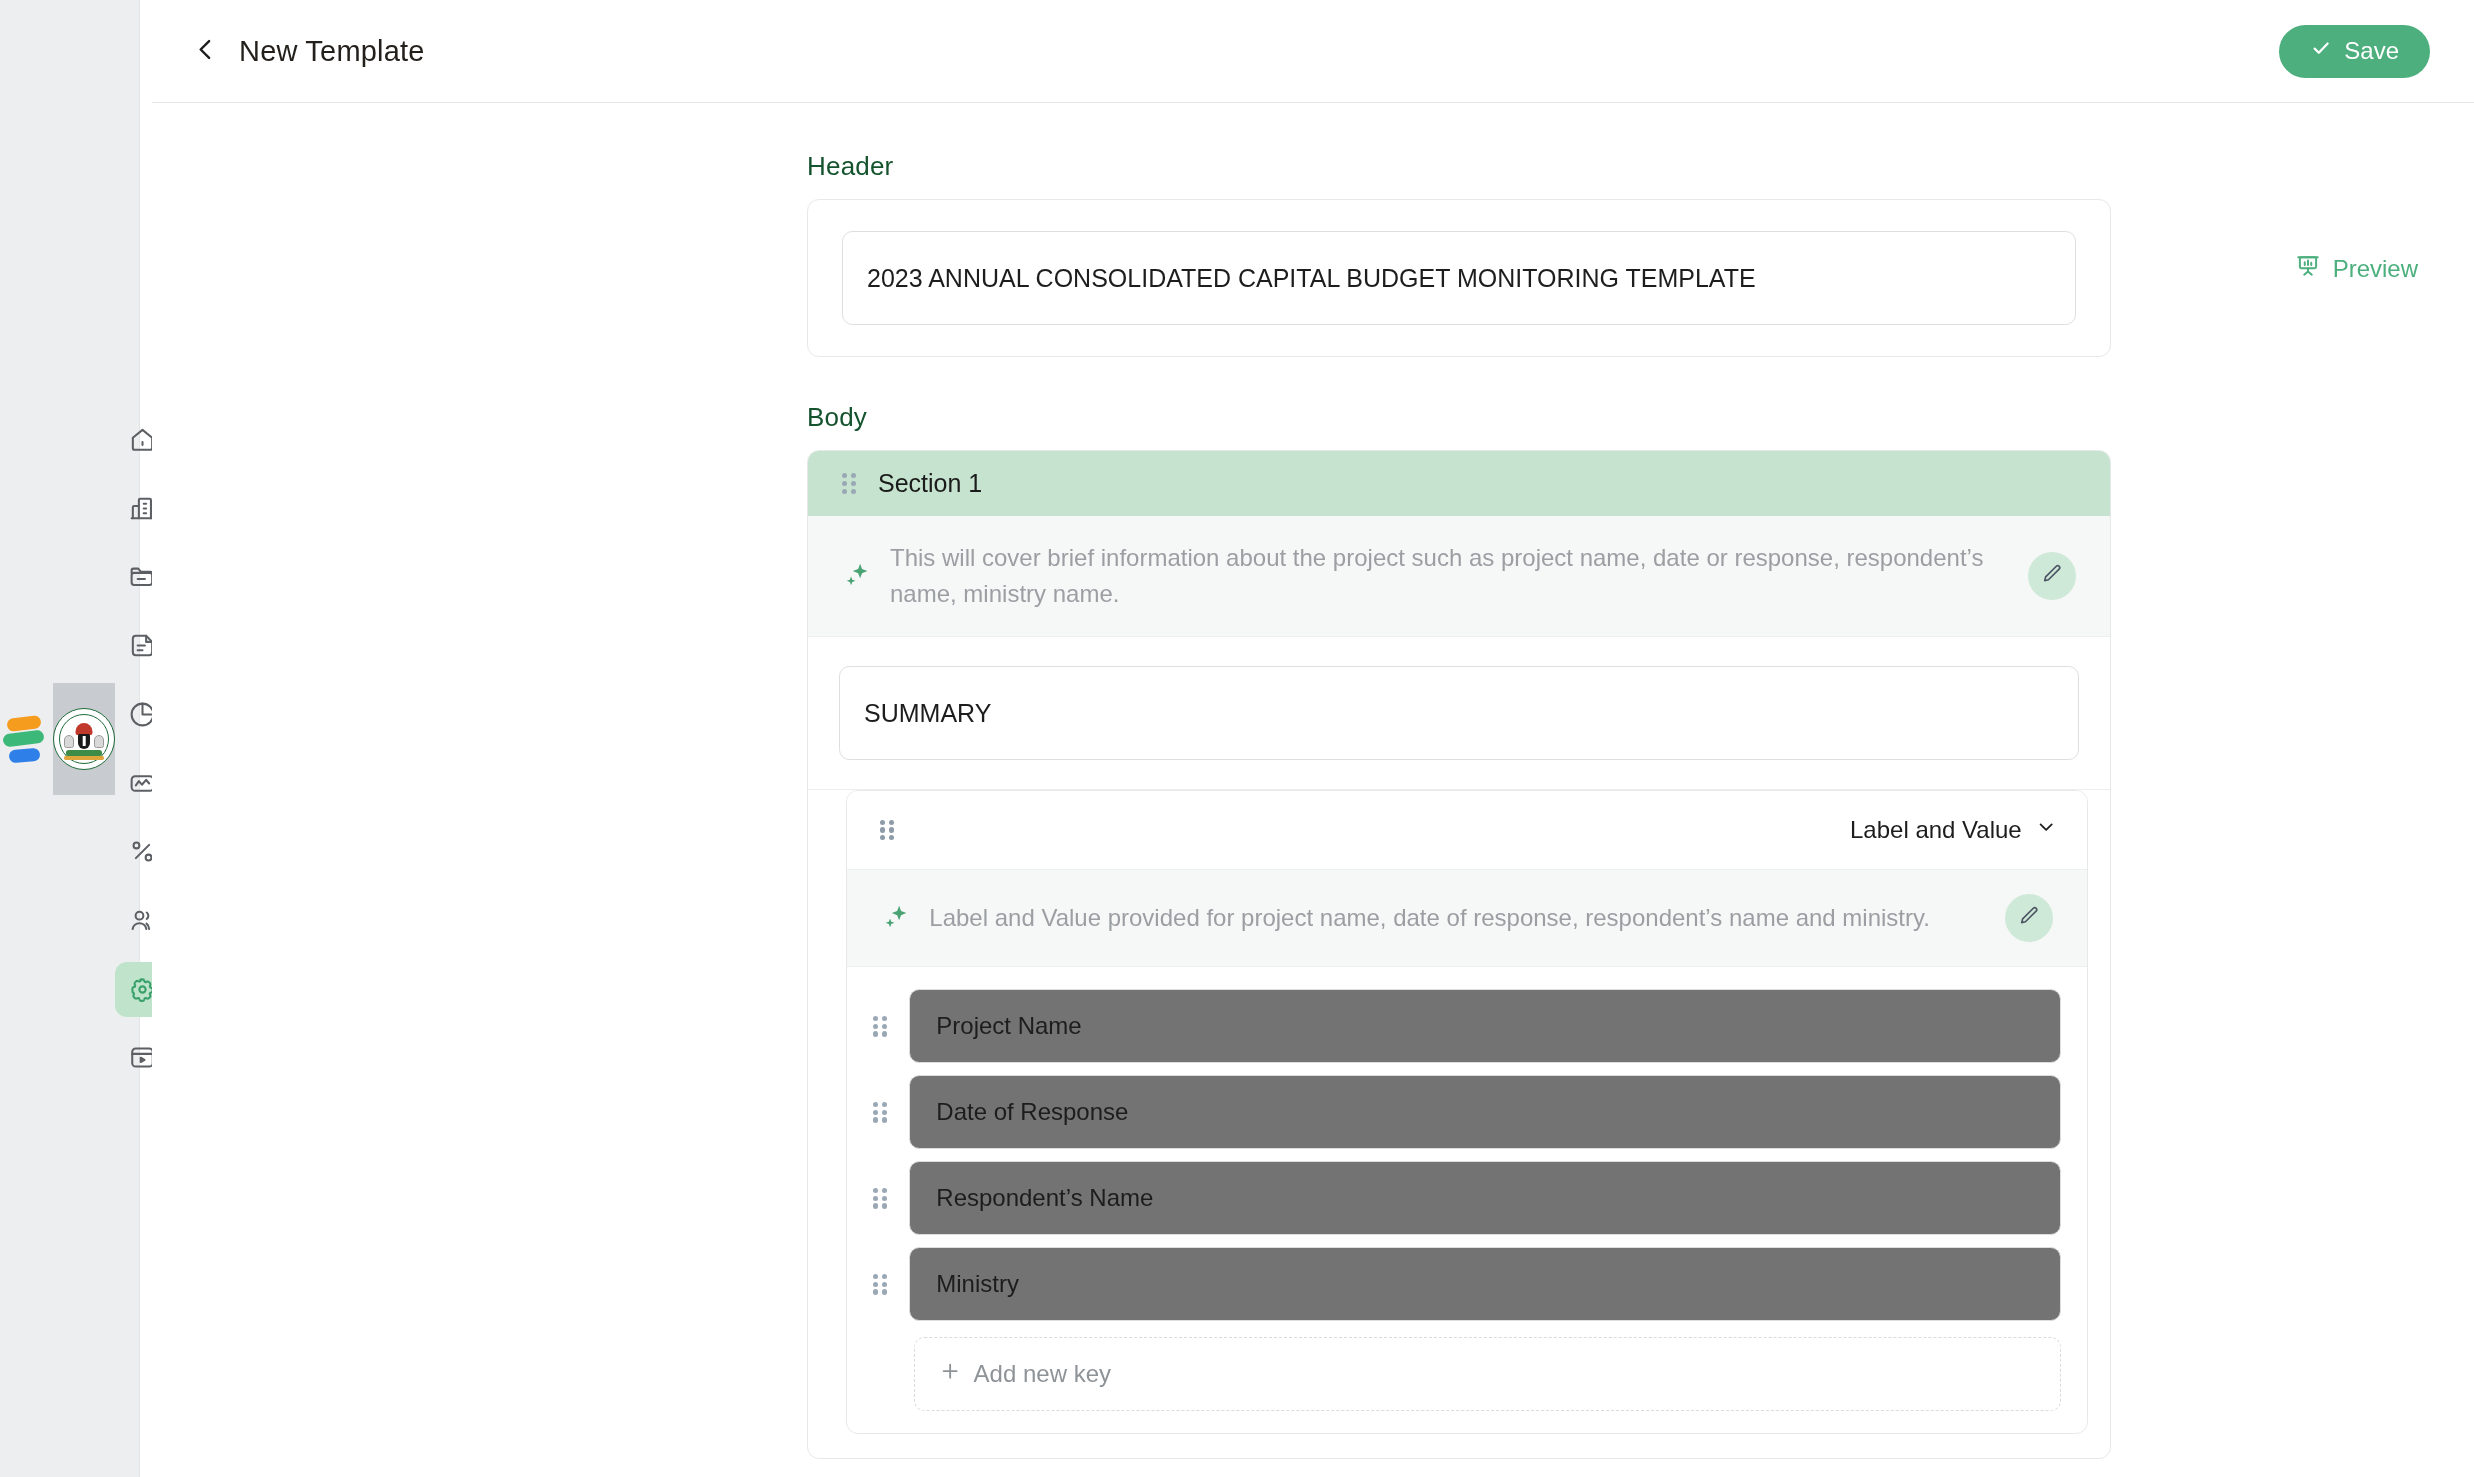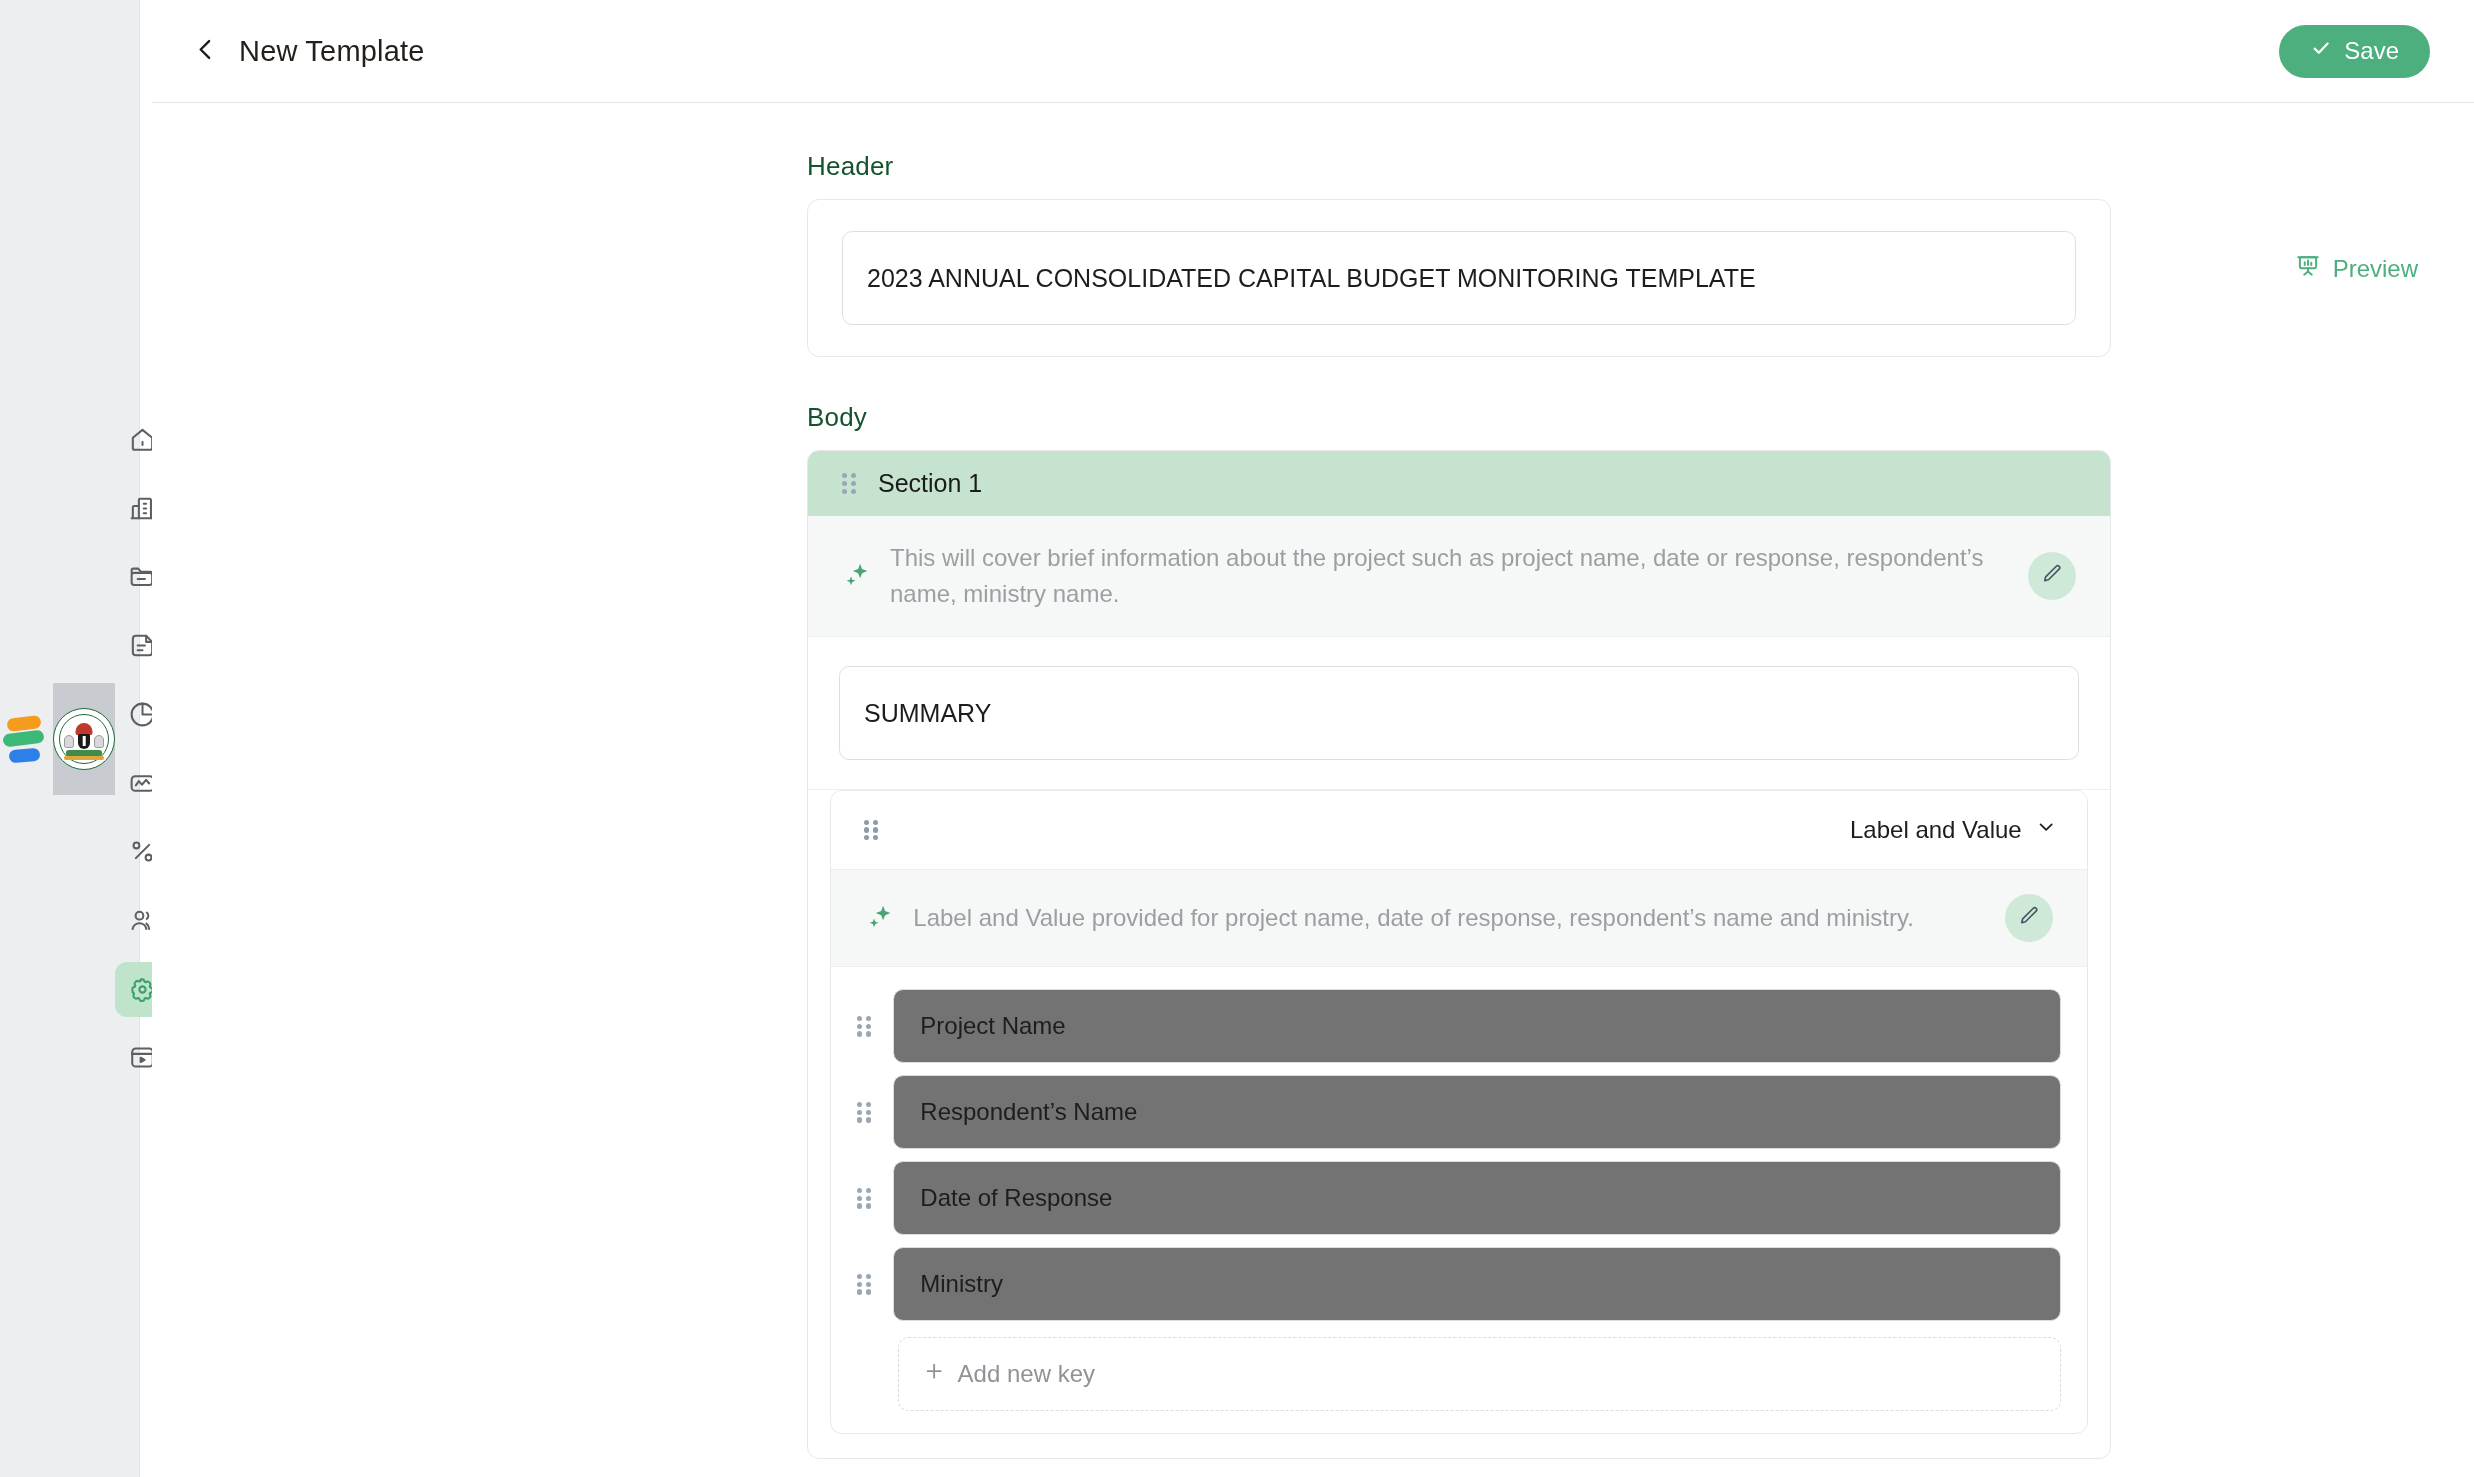--- a/index.html
+++ b/index.html
@@ -161,21 +161,21 @@
   .ai-text { flex: 1; font-size: 24px; line-height: 1.5; color: #9b9fa3; }
   .edit-fab {
     width: 48px; height: 48px; border-radius: 50%; background: #cfe9d8;
     display: flex; align-items: center; justify-content: center; cursor: pointer; flex: 0 0 48px;
   }
   .edit-fab svg { width: 22.3px; height: 22.3px; }
 
   .summary-row { padding: 29px 31px; border-bottom: 0.9px solid #eceeef; }
 
   .field-group { padding: 0 22.3px 24px 22.3px; }
-  .fg-inner { border: 0.9px solid #e6e8ea; border-radius: 12px; overflow: hidden; background:#fff; }
+  .fg-inner { border: 0.9px solid #e6e8ea; border-radius: 12px; overflow: hidden; background:#fff;margin-left:16px; }
 
   .type-bar {
     height: 79px; display: flex; align-items: center; padding: 0 29px 0 33px;
     border-bottom: 0.9px solid #eceeef; background: #fff;
   }
   .type-bar .spacer { flex: 1; }
   .type-select {
     display: flex; align-items: center; gap: 13.7px; font-size: 24px; color: #1d1d1d; cursor: pointer;
   }
   .type-select svg { width: 22.3px; height: 22.3px; }
@@ -468,33 +468,33 @@
 
                   <div class="key-row">
                     <span class="grip">
                       <span></span>
                         <span></span>
                         <span></span>
                         <span></span>
                         <span></span>
                         <span></span>
                     </span>
-                    <input class="key-input" type="text" value="Respondent’s Name" style="">
+                    <input class="key-input" type="text" value="Date of Response" style="">
                   </div>
 
                   <div class="key-row">
                     <span class="grip">
                       <span></span>
                         <span></span>
                         <span></span>
                         <span></span>
                         <span></span>
                         <span></span>
                     </span>
-                    <input class="key-input" type="text" value="Date of Response" style="">
+                    <input class="key-input" type="text" value="Respondent’s Name" style="">
                   </div>
 
                   <div class="key-row">
                     <span class="grip">
                       <span></span>
                         <span></span>
                         <span></span>
                         <span></span>
                         <span></span>
                         <span></span>

